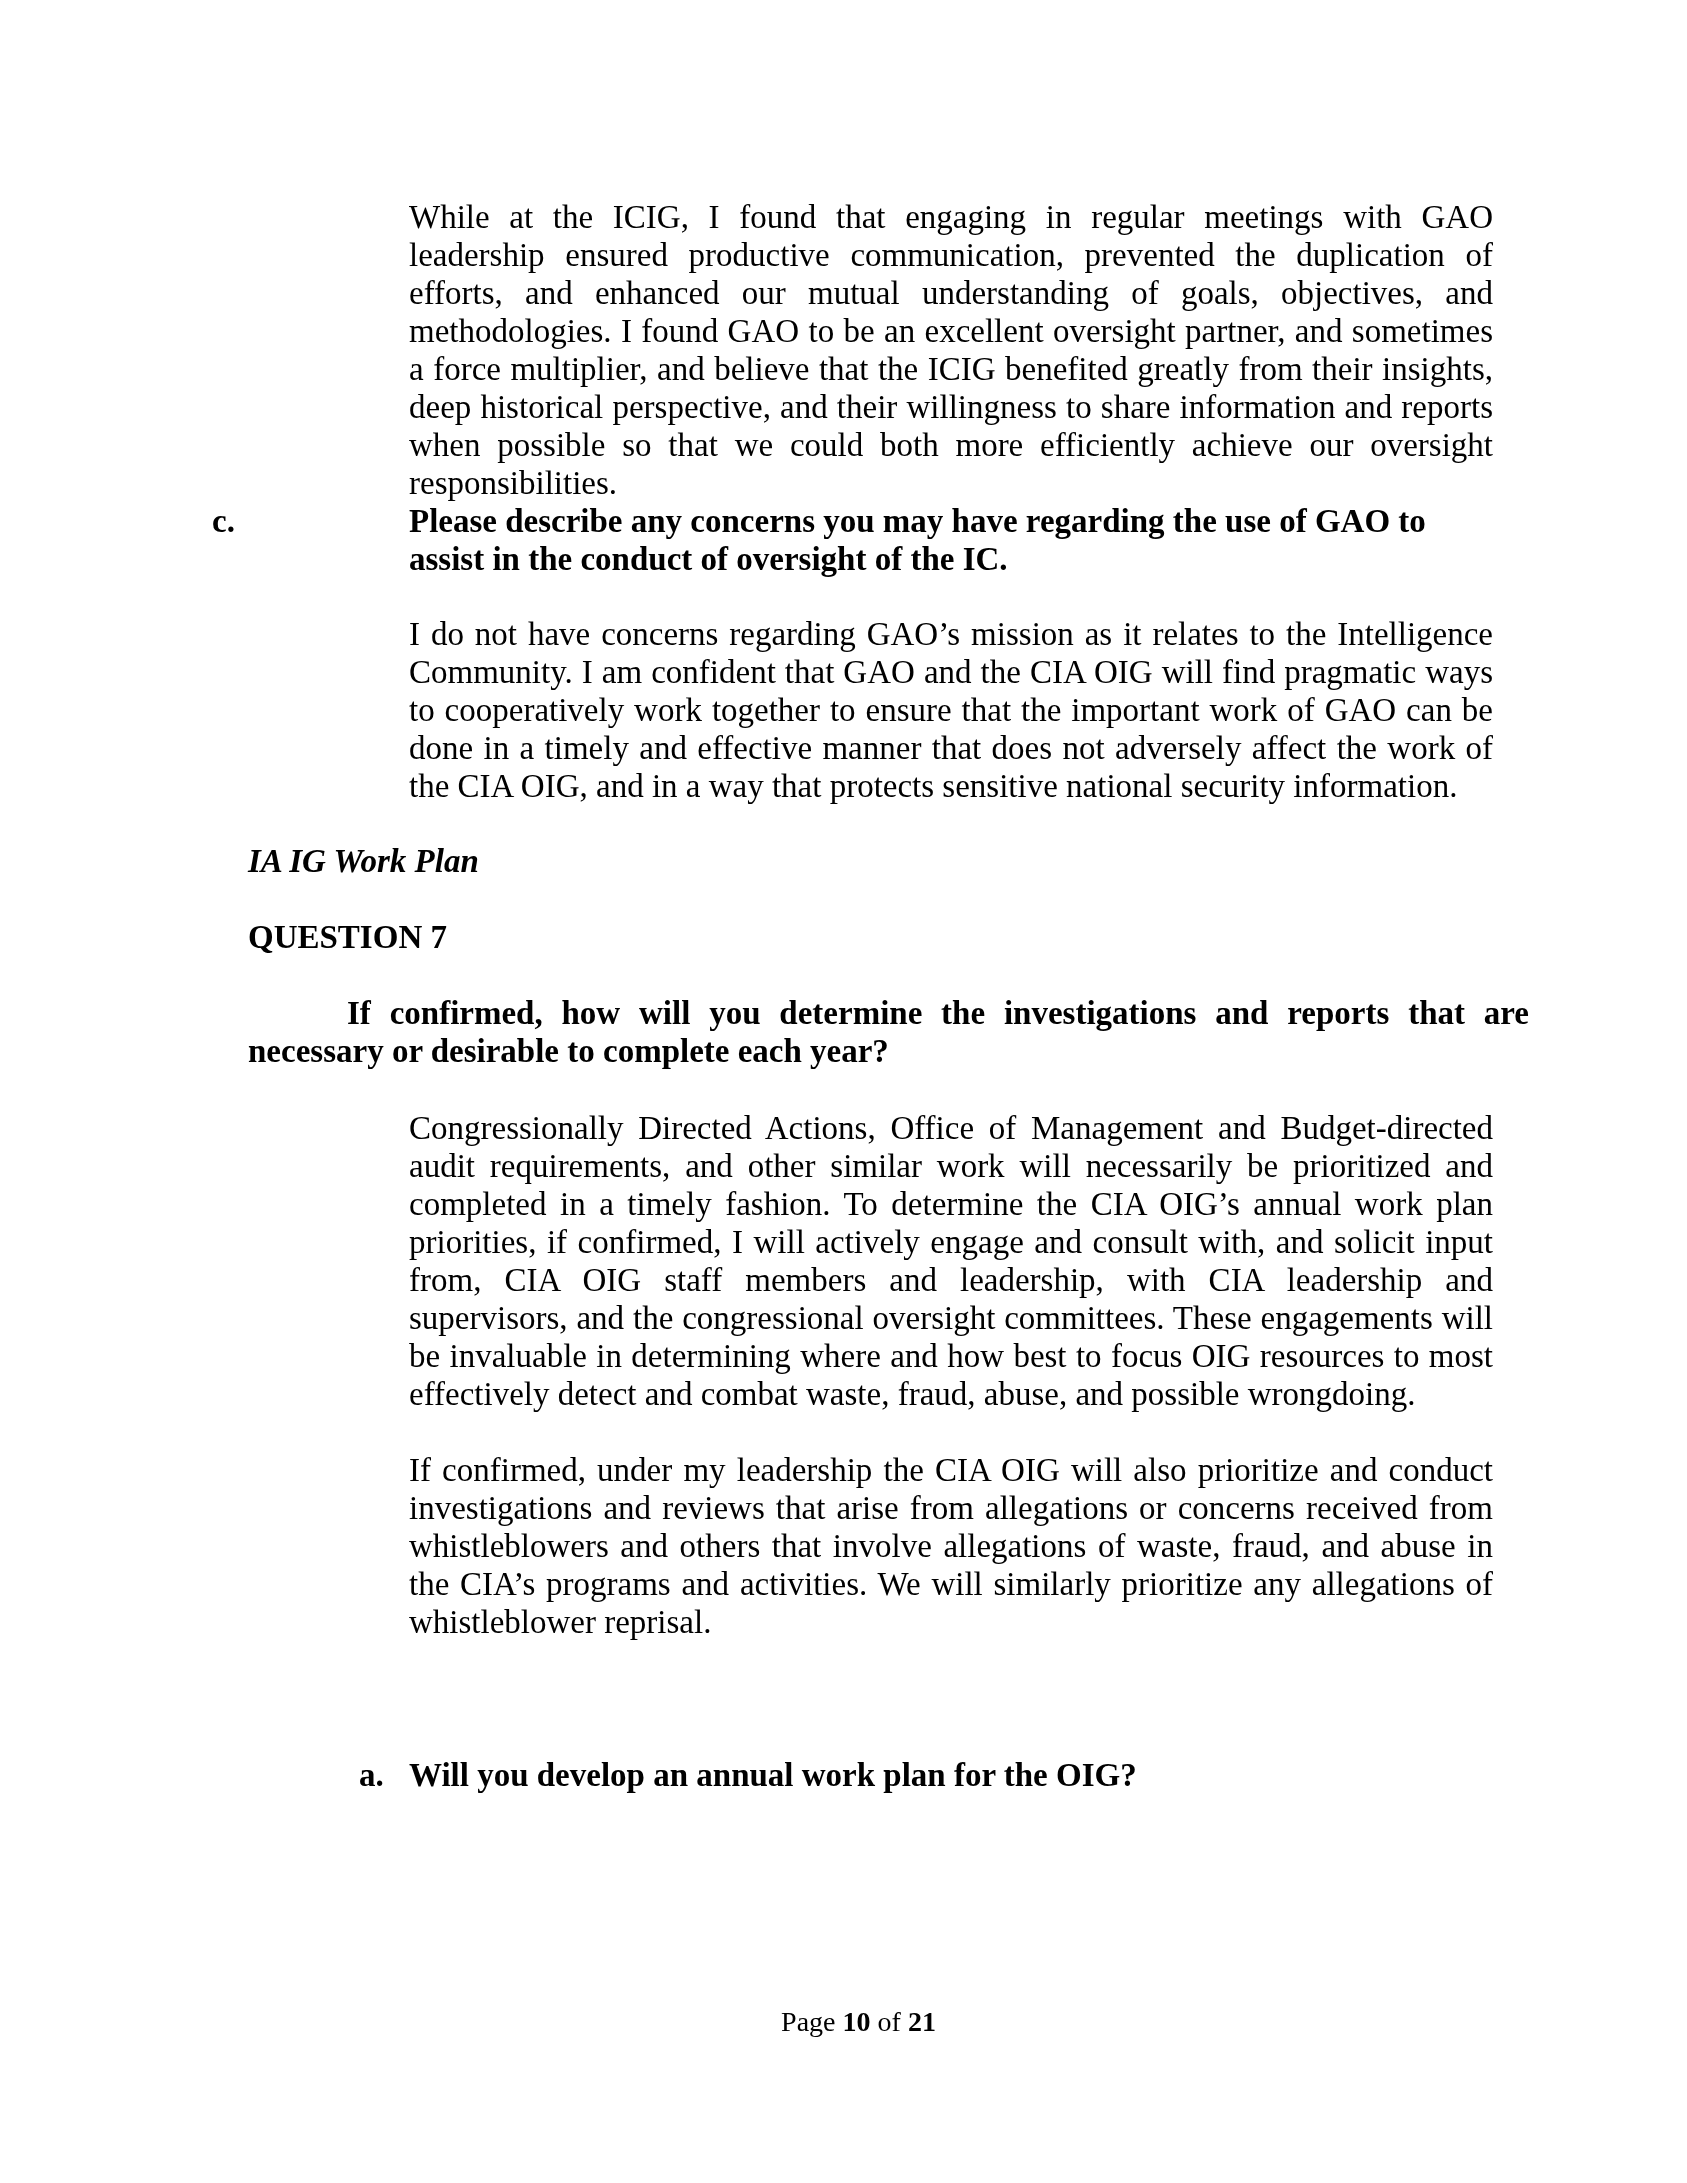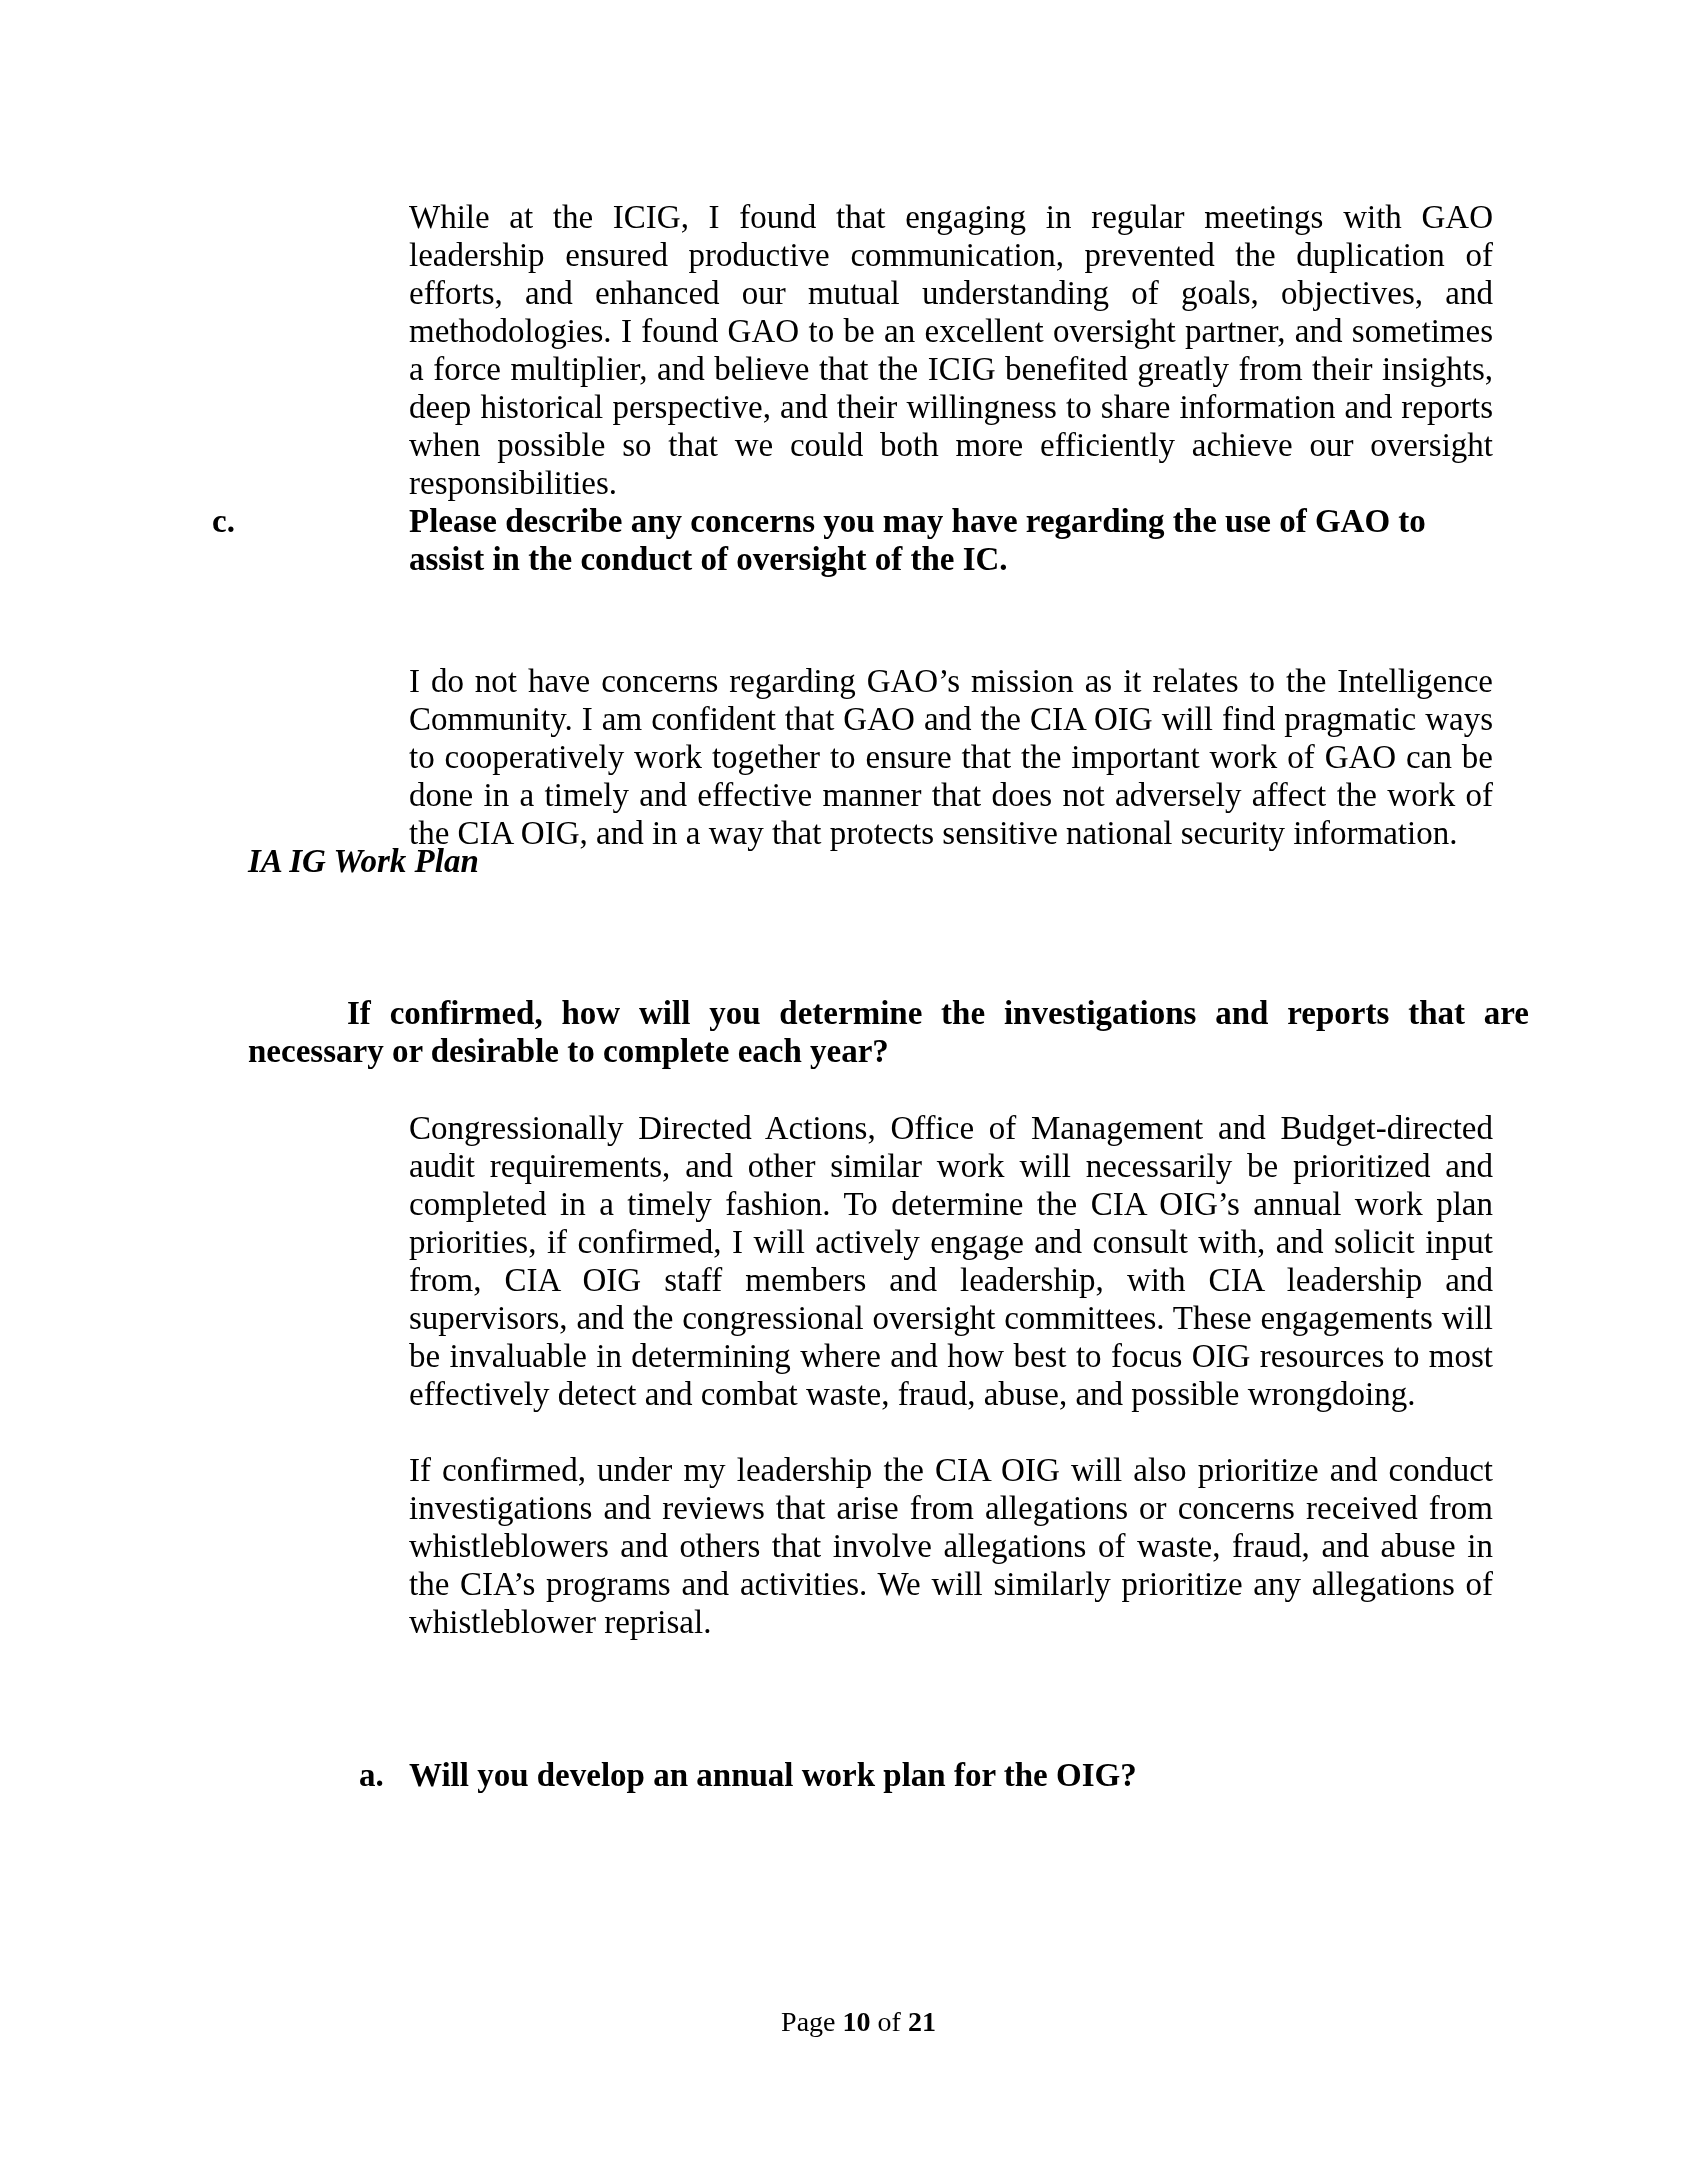--- a/index.html
+++ b/index.html
@@ -36,21 +36,21 @@
     width: 1281px;
     margin-left: 36px;
   }
   .bold { font-weight: bold; }
   .italic { font-style: italic; }
 
   #p-gao-intro { top: 198px; }
   #q6c-item { top: 502px; left: 197px; width: 1281px; }
   #q6c-item .label { position: absolute; left: 0; top: 0; width: 192px; }
   #q6c-item .text { position: absolute; left: 197px; top: 0; width: 1084px; text-align: left; }
-  #p-gao-concerns { top: 615px; margin-top: 47px; }
+  #p-gao-concerns { top: 615px; }
   #sec-ia-ig { top: 842px; }
   #q7-heading { top: 918px; }
   #q7-question { top: 994px; text-indent: 99px; text-align: justify; }
   #p-q7-answer-1 { top: 1109px; }
   #p-q7-answer-2 { top: 1451px; }
   #q8-heading { top: 1679px; }
   #q8a-item { top: 1756px; left: 197px; width: 1281px; }
   #q8a-item .label { position: absolute; left: 147px; top: 0; width: 46px; }
   #q8a-item .text { position: absolute; left: 197px; top: 0; width: 1084px; }
   #p-q8a-answer { top: 1832px; }
@@ -75,20 +75,21 @@
 
   <div id="q6c-item" class="block bold">
     <span class="label">c.</span>
     <span class="text">Please describe any concerns you may have regarding the use of GAO to assist in the conduct of oversight of the IC.</span>
   </div>
 
   <p id="p-gao-concerns" class="block indent last-line-justify">I do not have concerns regarding GAO’s mission as it relates to the Intelligence Community.  I am confident that GAO and the CIA OIG will find pragmatic ways to cooperatively work together to ensure that the important work of GAO can be done in a timely and effective manner that does not adversely affect the work of the CIA OIG, and in a way that protects sensitive national security information.</p>
 
   <div id="sec-ia-ig" class="block full bold italic">IA IG Work Plan</div>
 
+  <div id="q7-heading" class="block full bold">QUESTION 7</div>
 
   <p id="q7-question" class="block full bold last-line-justify">If confirmed, how will you determine the investigations and reports that are necessary or desirable to complete each year?</p>
 
   <p id="p-q7-answer-1" class="block indent last-line-justify">Congressionally Directed Actions, Office of Management and Budget-directed audit requirements, and other similar work will necessarily be prioritized and completed in a timely fashion. To determine the CIA OIG’s annual work plan priorities, if confirmed, I will actively engage and consult with, and solicit input from, CIA OIG staff members and leadership, with CIA leadership and supervisors, and the congressional oversight committees.  These engagements will be invaluable in determining where and how best to focus OIG resources to most effectively detect and combat waste, fraud, abuse, and possible wrongdoing.</p>
 
   <p id="p-q7-answer-2" class="block indent last-line-justify">If confirmed, under my leadership the CIA OIG will also prioritize and conduct investigations and reviews that arise from allegations or concerns received from whistleblowers and others that involve allegations of waste, fraud, and abuse in the CIA’s programs and activities.  We will similarly prioritize any allegations of whistleblower reprisal.</p>
 
 
   <div id="q8a-item" class="block bold">
     <span class="label">a.</span>

